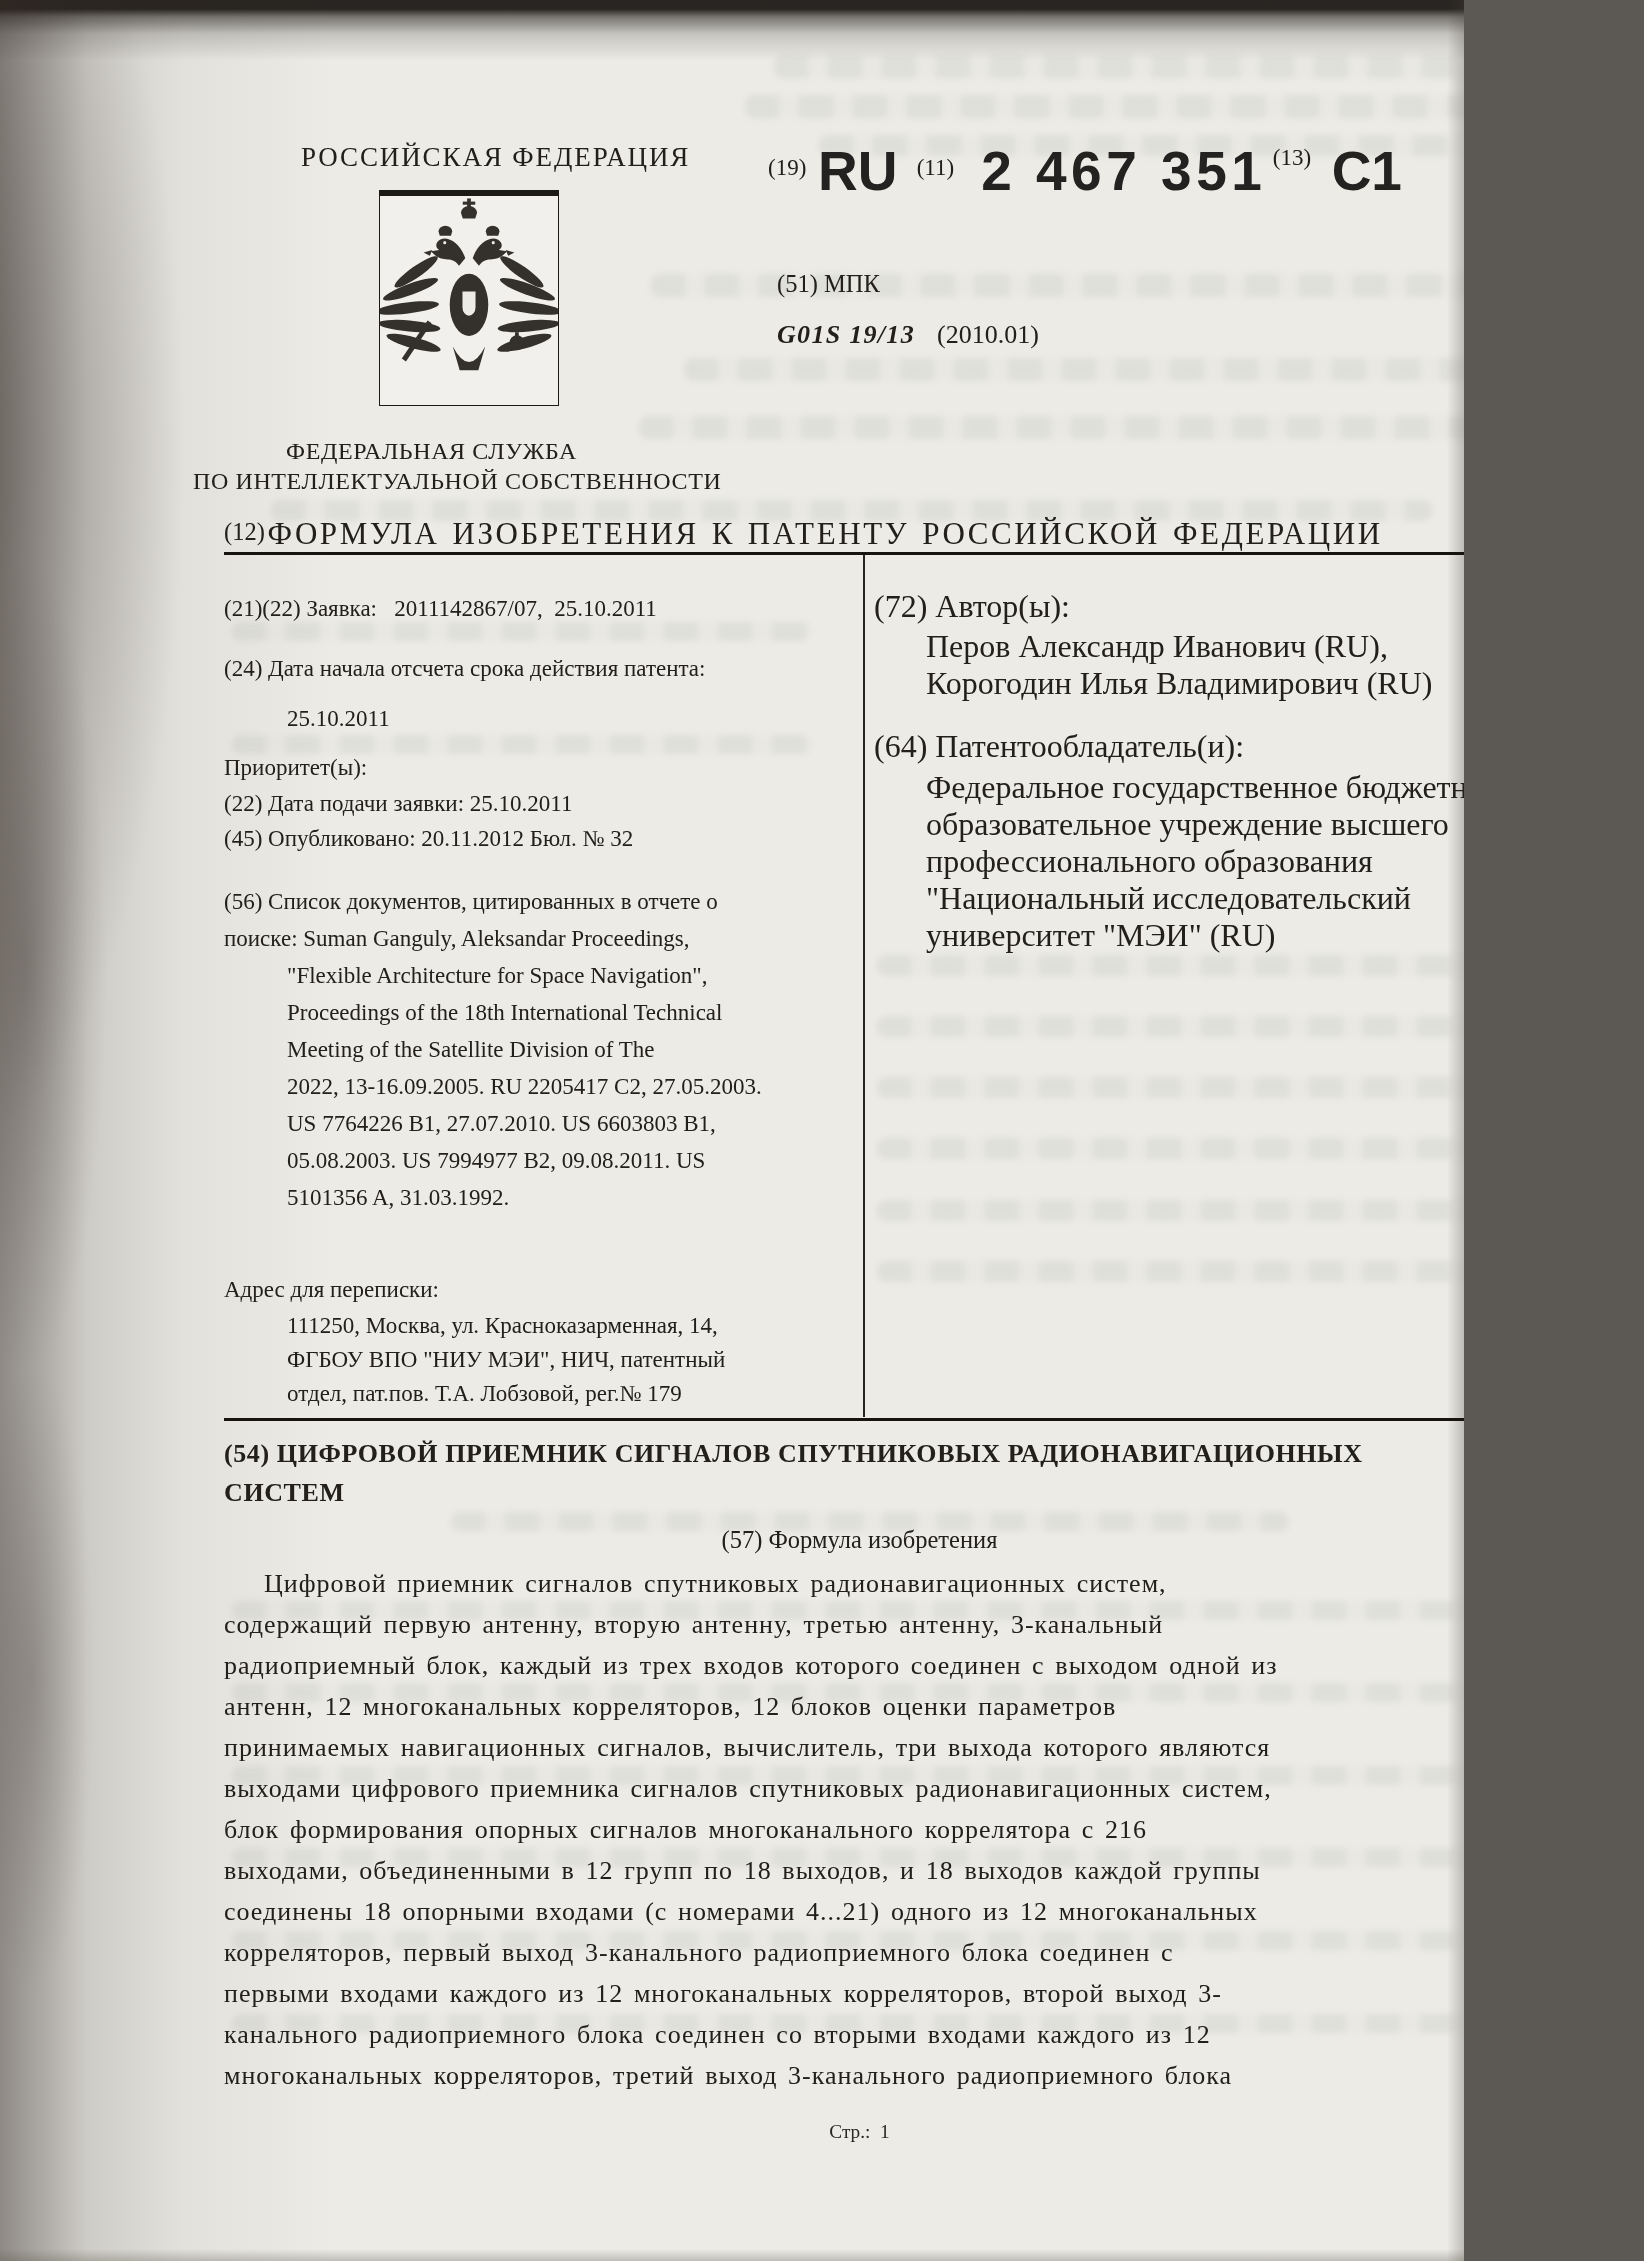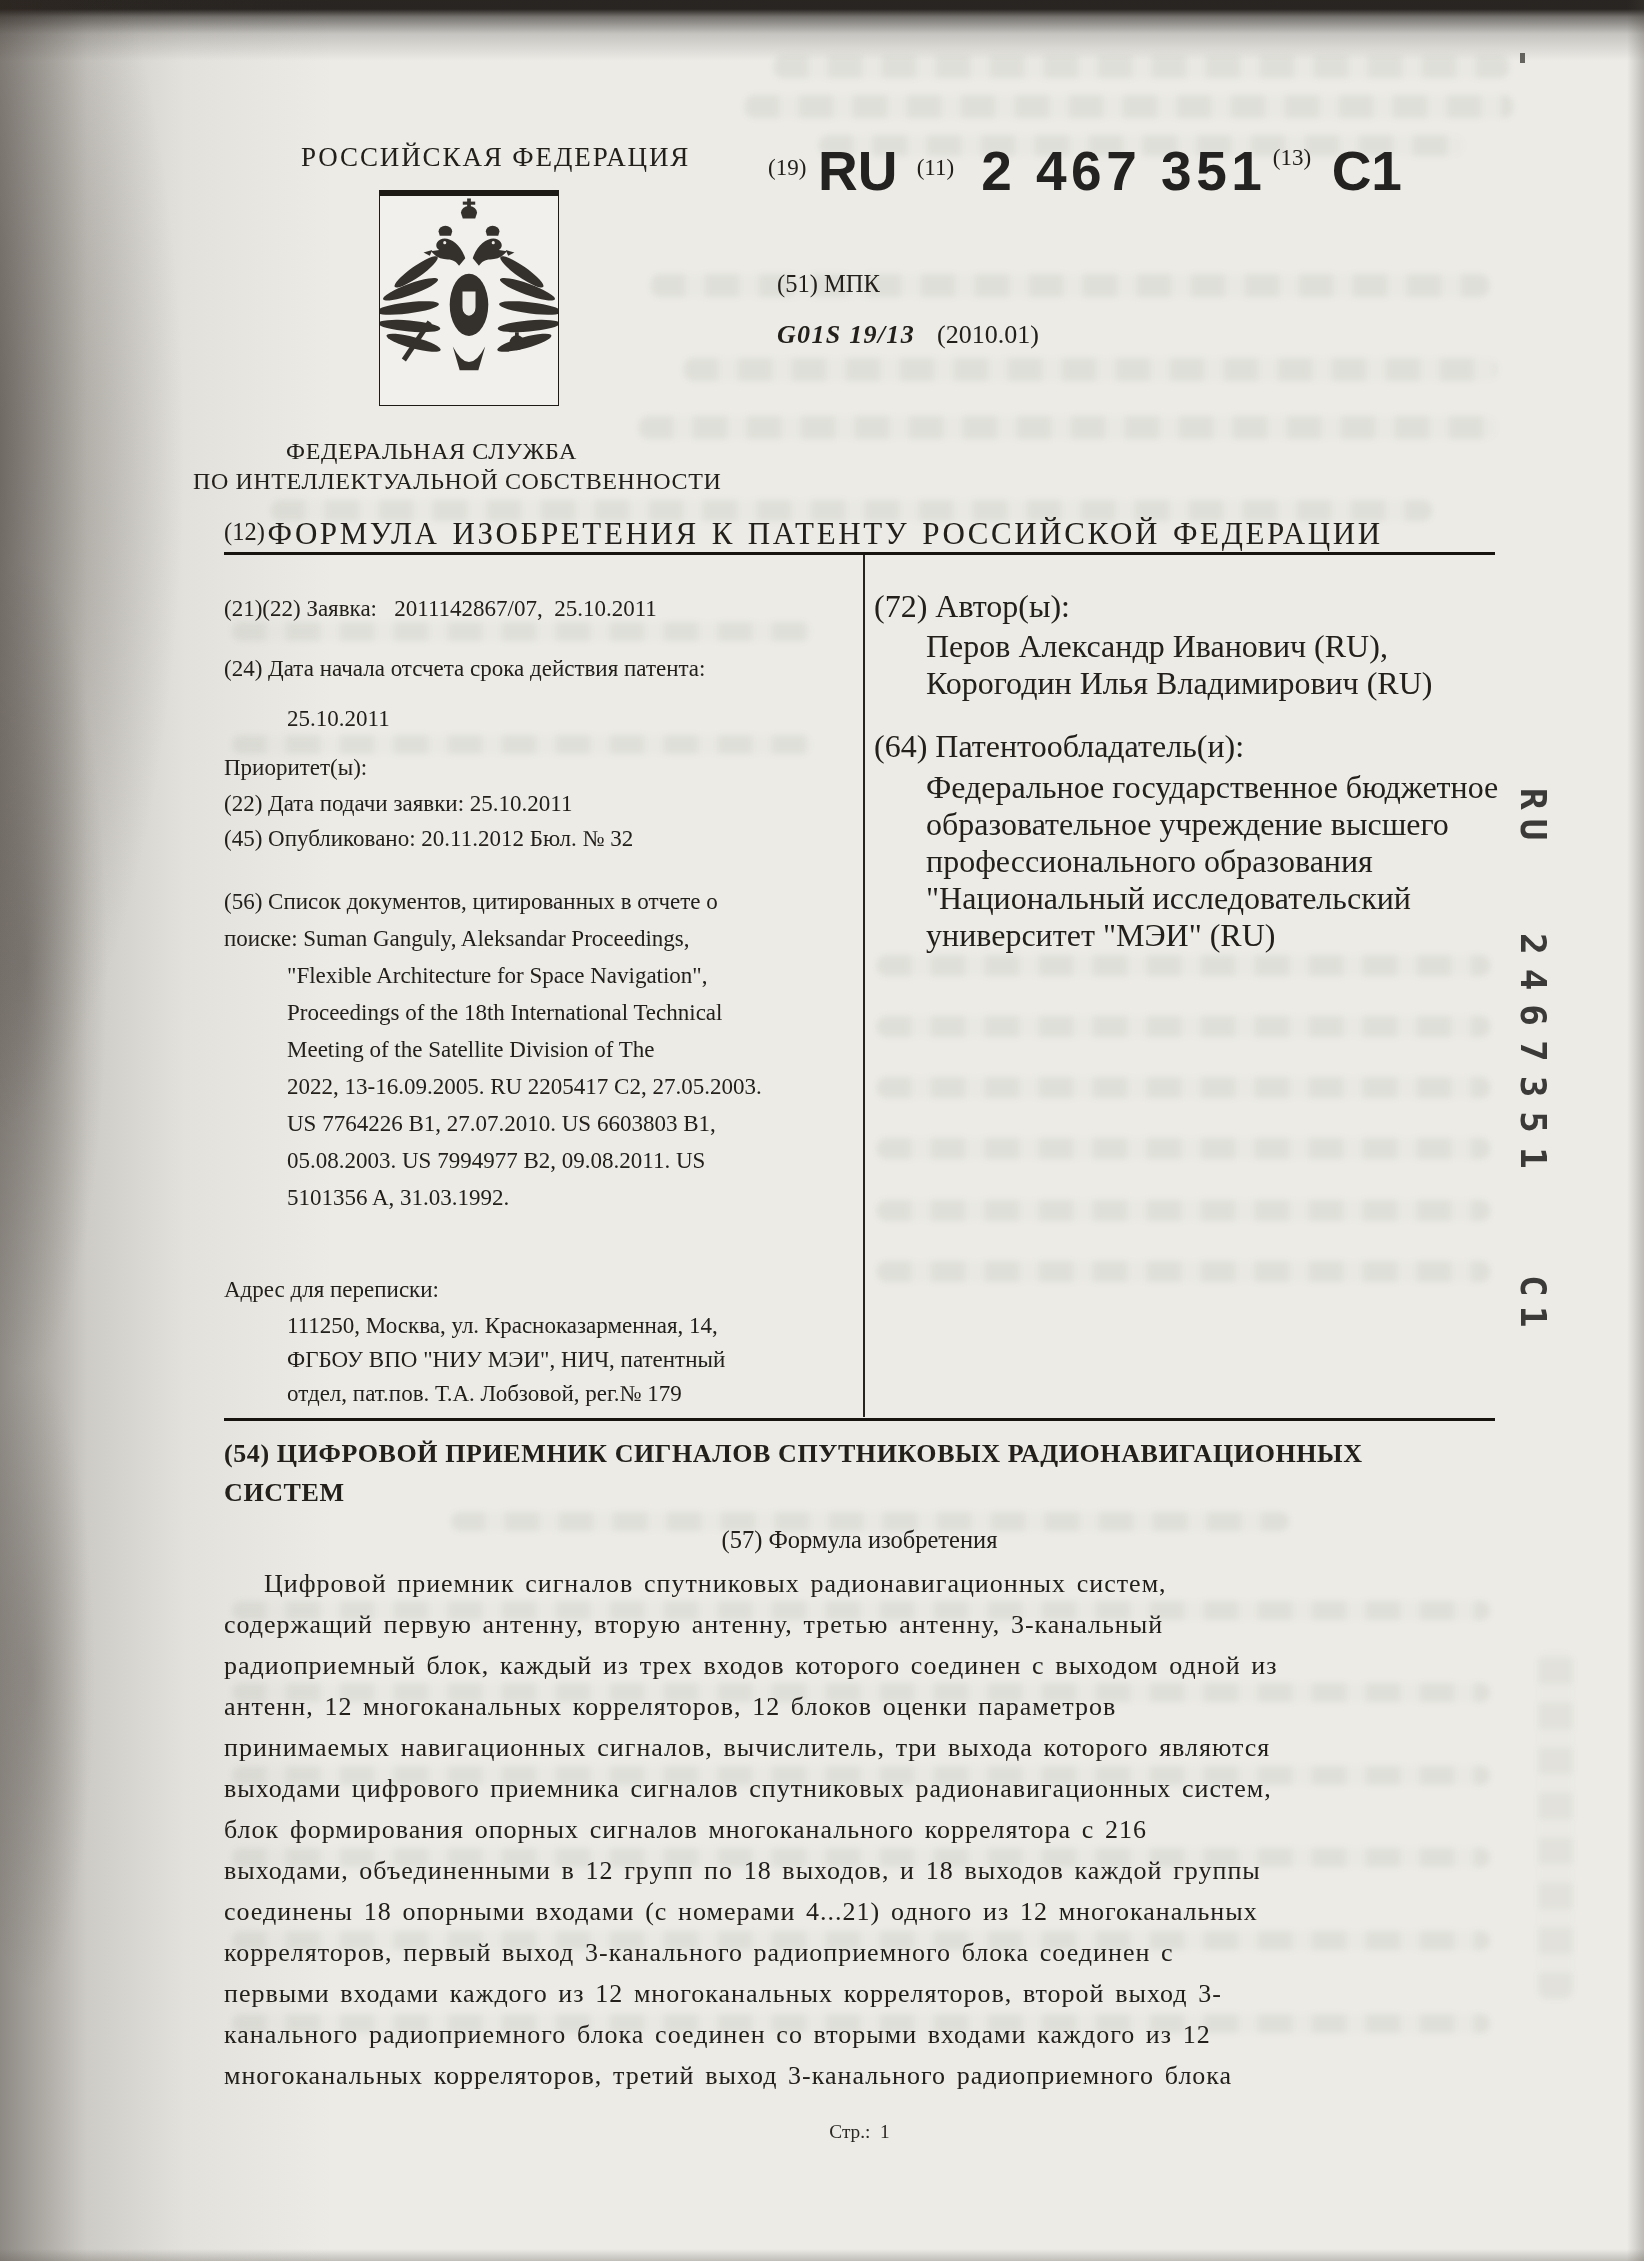--- a/index.html
+++ b/index.html
@@ -1,18 +1,18 @@
 <!DOCTYPE html>
 <html style="font-size:10.3px"><head>
 <meta charset="utf-8">
 <style>
   html,body{margin:0;padding:0;background:#5c5954;}
   .page{
     position:relative;
-    width:1644px;height:2261px;
+    width:1464px;height:2261px;
     background:#ecebe6;
     overflow:hidden;
     font-family:"Liberation Serif","DejaVu Serif",serif;
     color:#23201c;
   }
   .pline{white-space:pre;}
   
   .edge-top{position:absolute;left:0;top:0;width:100%;height:61px;pointer-events:none;
     background:linear-gradient(to bottom,rgba(24,20,17,.92) 0 9px,rgba(24,20,17,.55) 17px,rgba(24,20,17,.18) 34px,rgba(24,20,17,0) 61px);}
   .edge-left{position:absolute;left:0;top:0;width:335px;height:100%;pointer-events:none;

